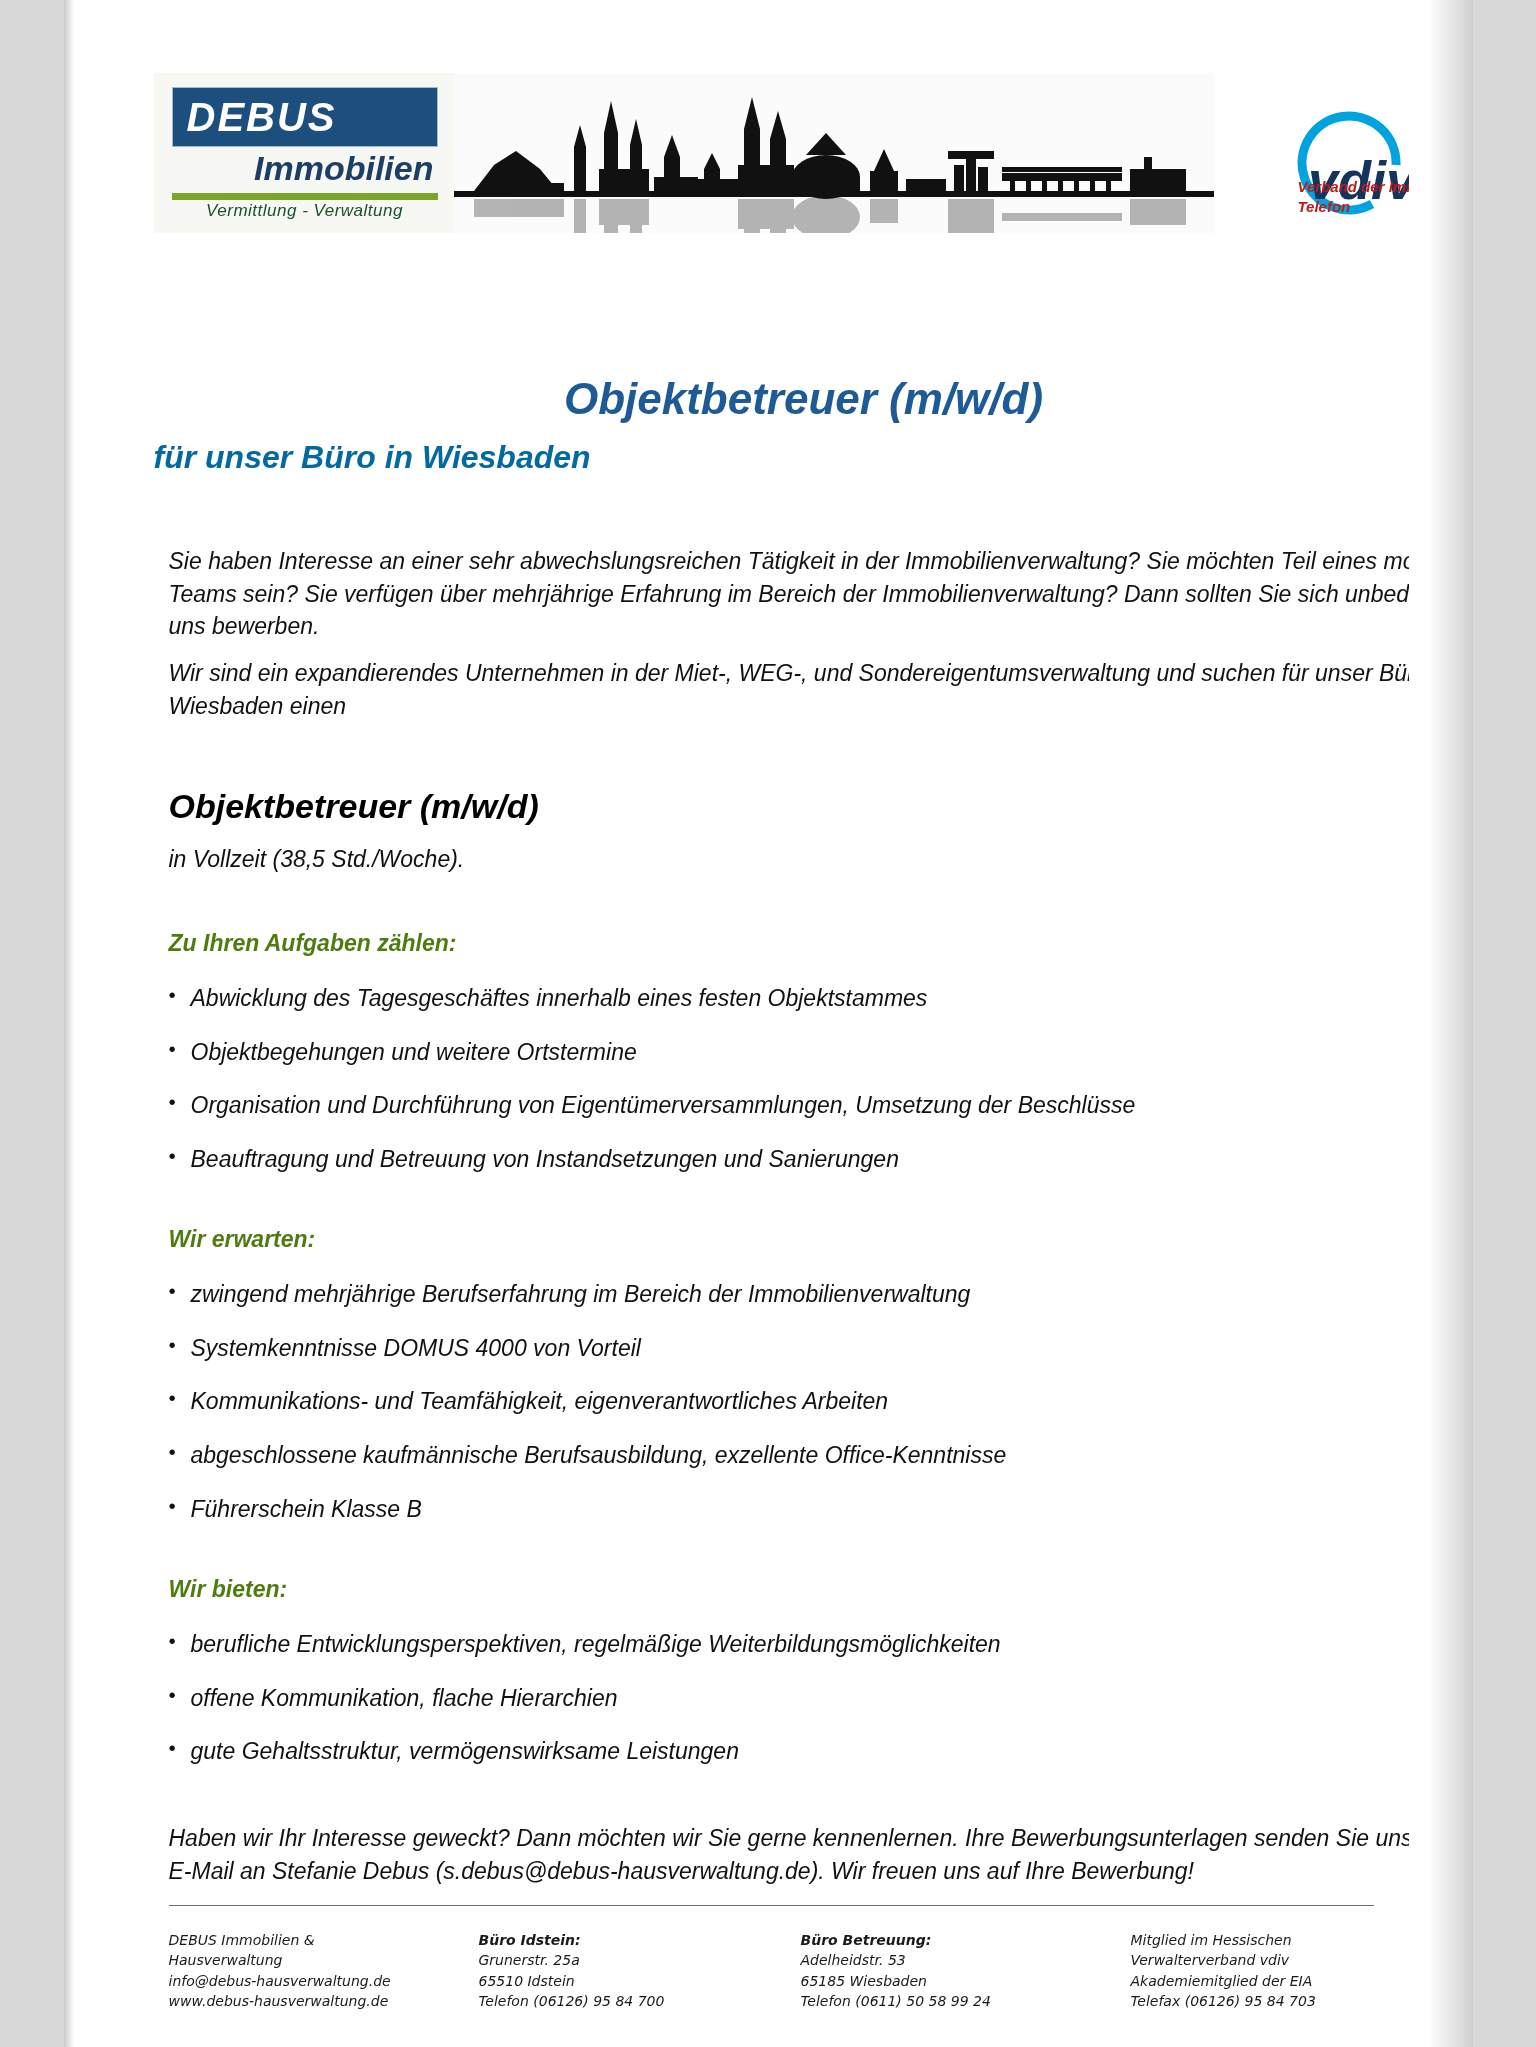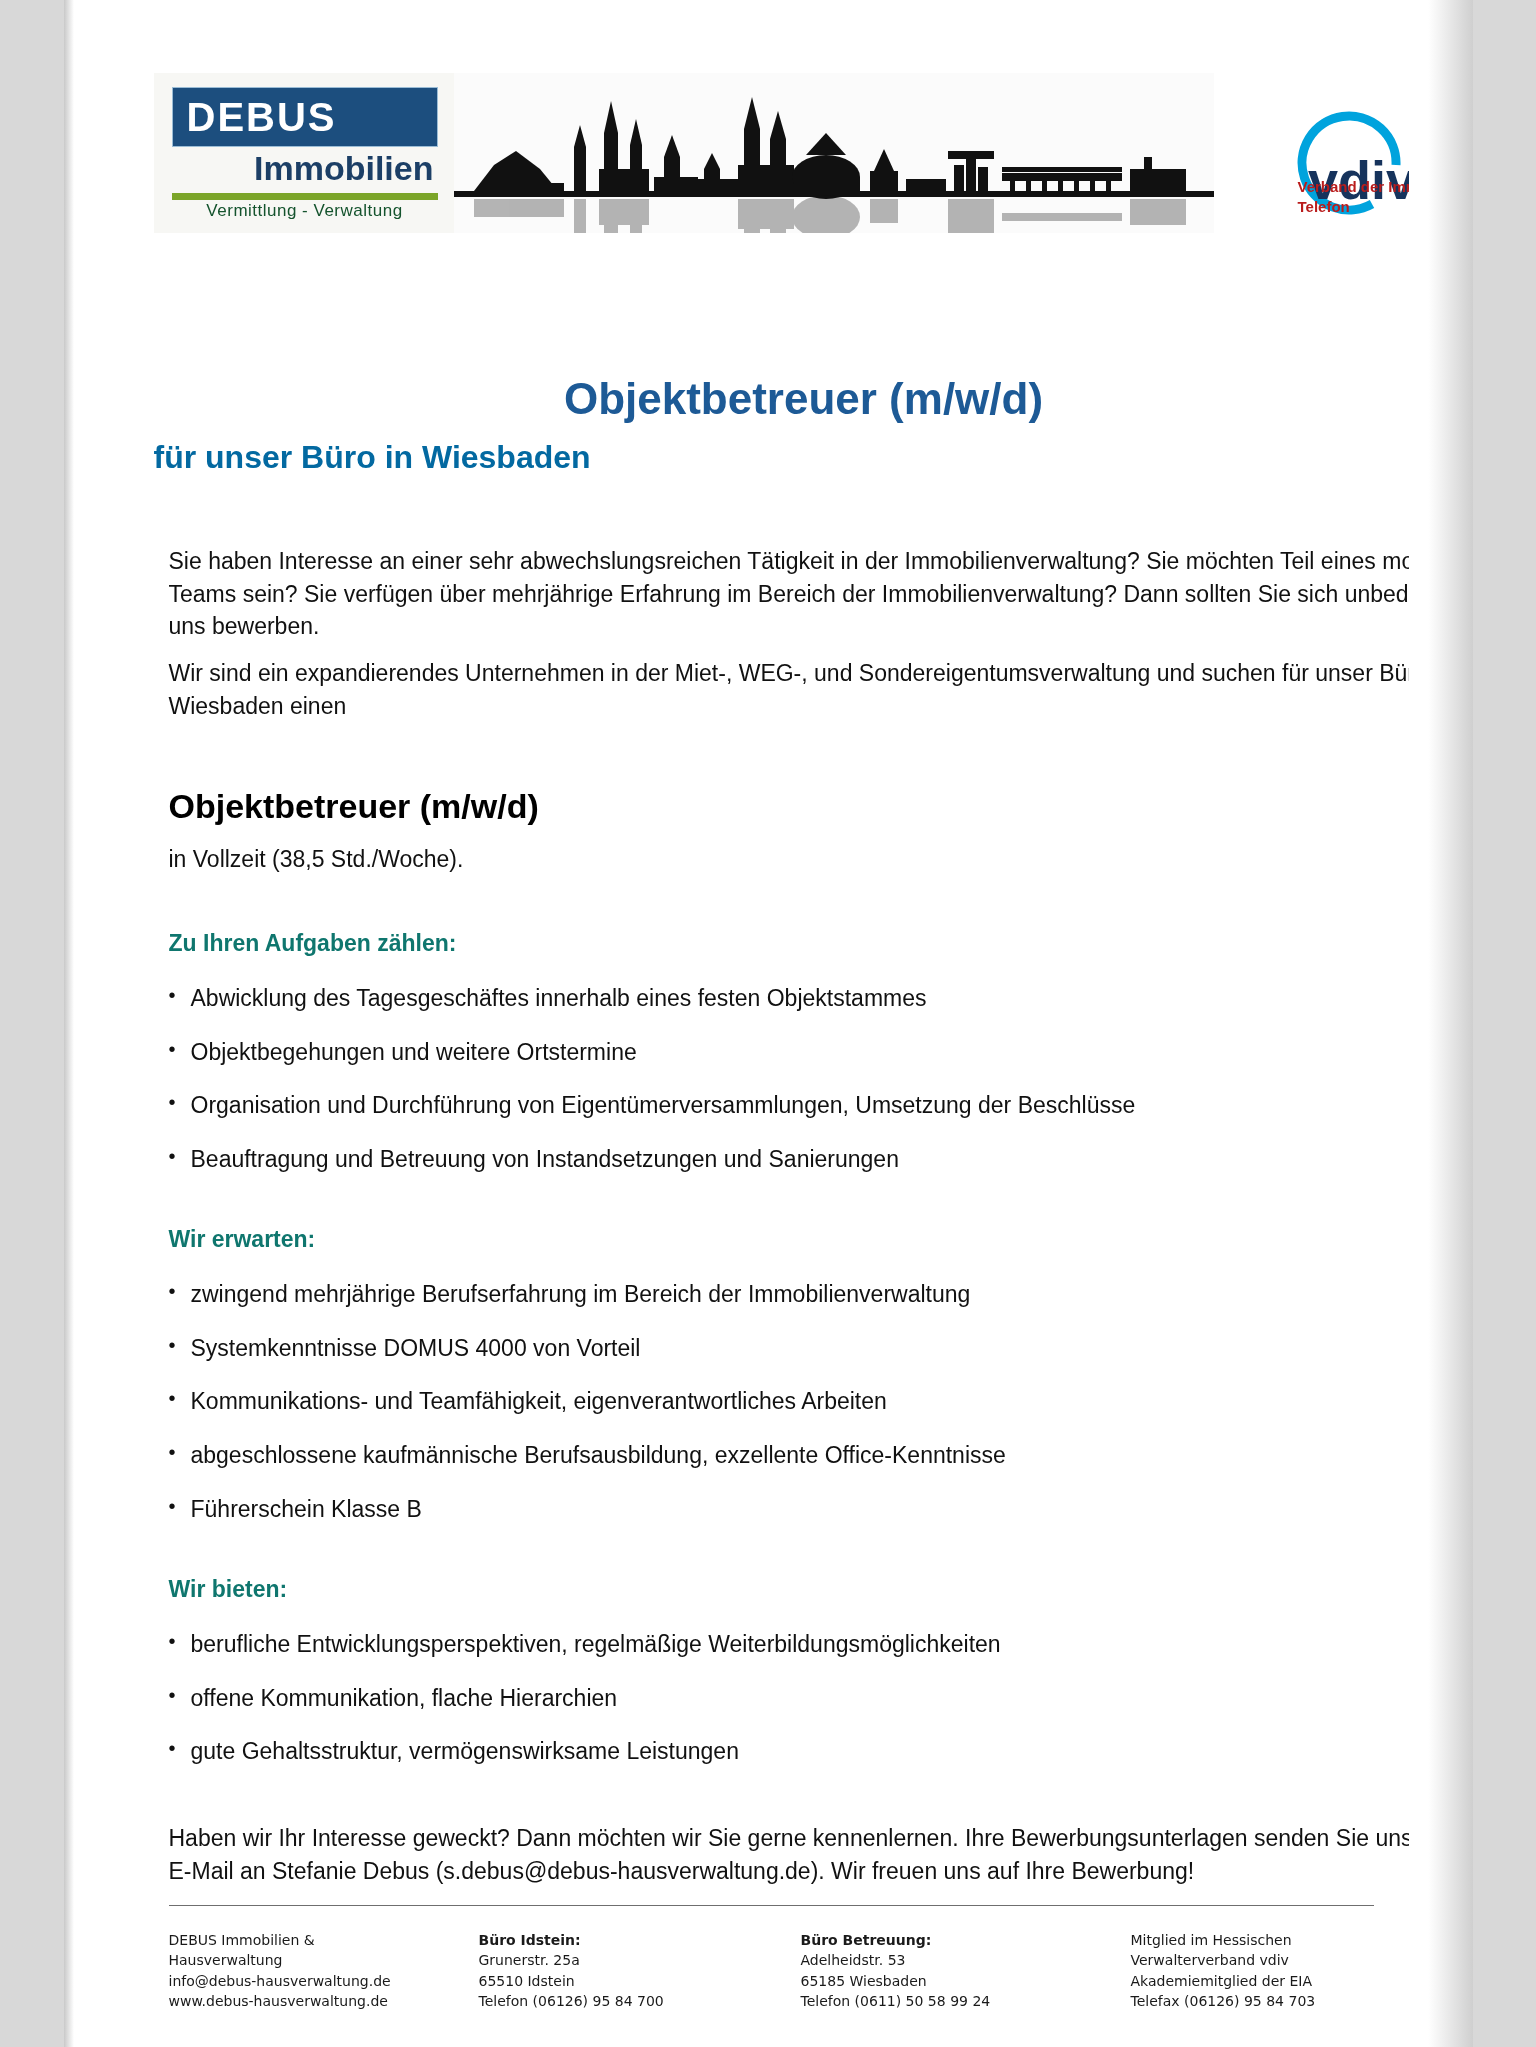--- a/index.html
+++ b/index.html
@@ -11,20 +11,21 @@
     font-family: "Liberation Sans", sans-serif;
   }
   .page {
     position: relative;
     width: 1409px;
     height: 2047px;
     background: #ffffff;
     margin: 0 auto;
     overflow: hidden;
     box-sizing: border-box;
+    font-style: italic;
   }
   
   .page::before {
     content: "";
     position: absolute;
     left: 0; top: 0; bottom: 0;
     width: 10px;
     background: linear-gradient(to right, #c9c9c9, #ffffff);
     pointer-events: none;
   }
@@ -187,21 +188,21 @@
     color: #000000;
   }
   .job-sub {
     margin: 0 0 52px 0;
     font-size: 23px;
   }
   .sec-heading {
     margin: 0 0 22px 0;
     font-size: 23px;
     font-weight: bold;
-    color: #0f766e;
+    color: #4d7c0f;
   }
   ul.bullets {
     list-style: none;
     margin: 0 0 48px 0;
     padding: 0;
   }
   ul.bullets li {
     position: relative;
     padding-left: 22px;
     margin-bottom: 21px;

